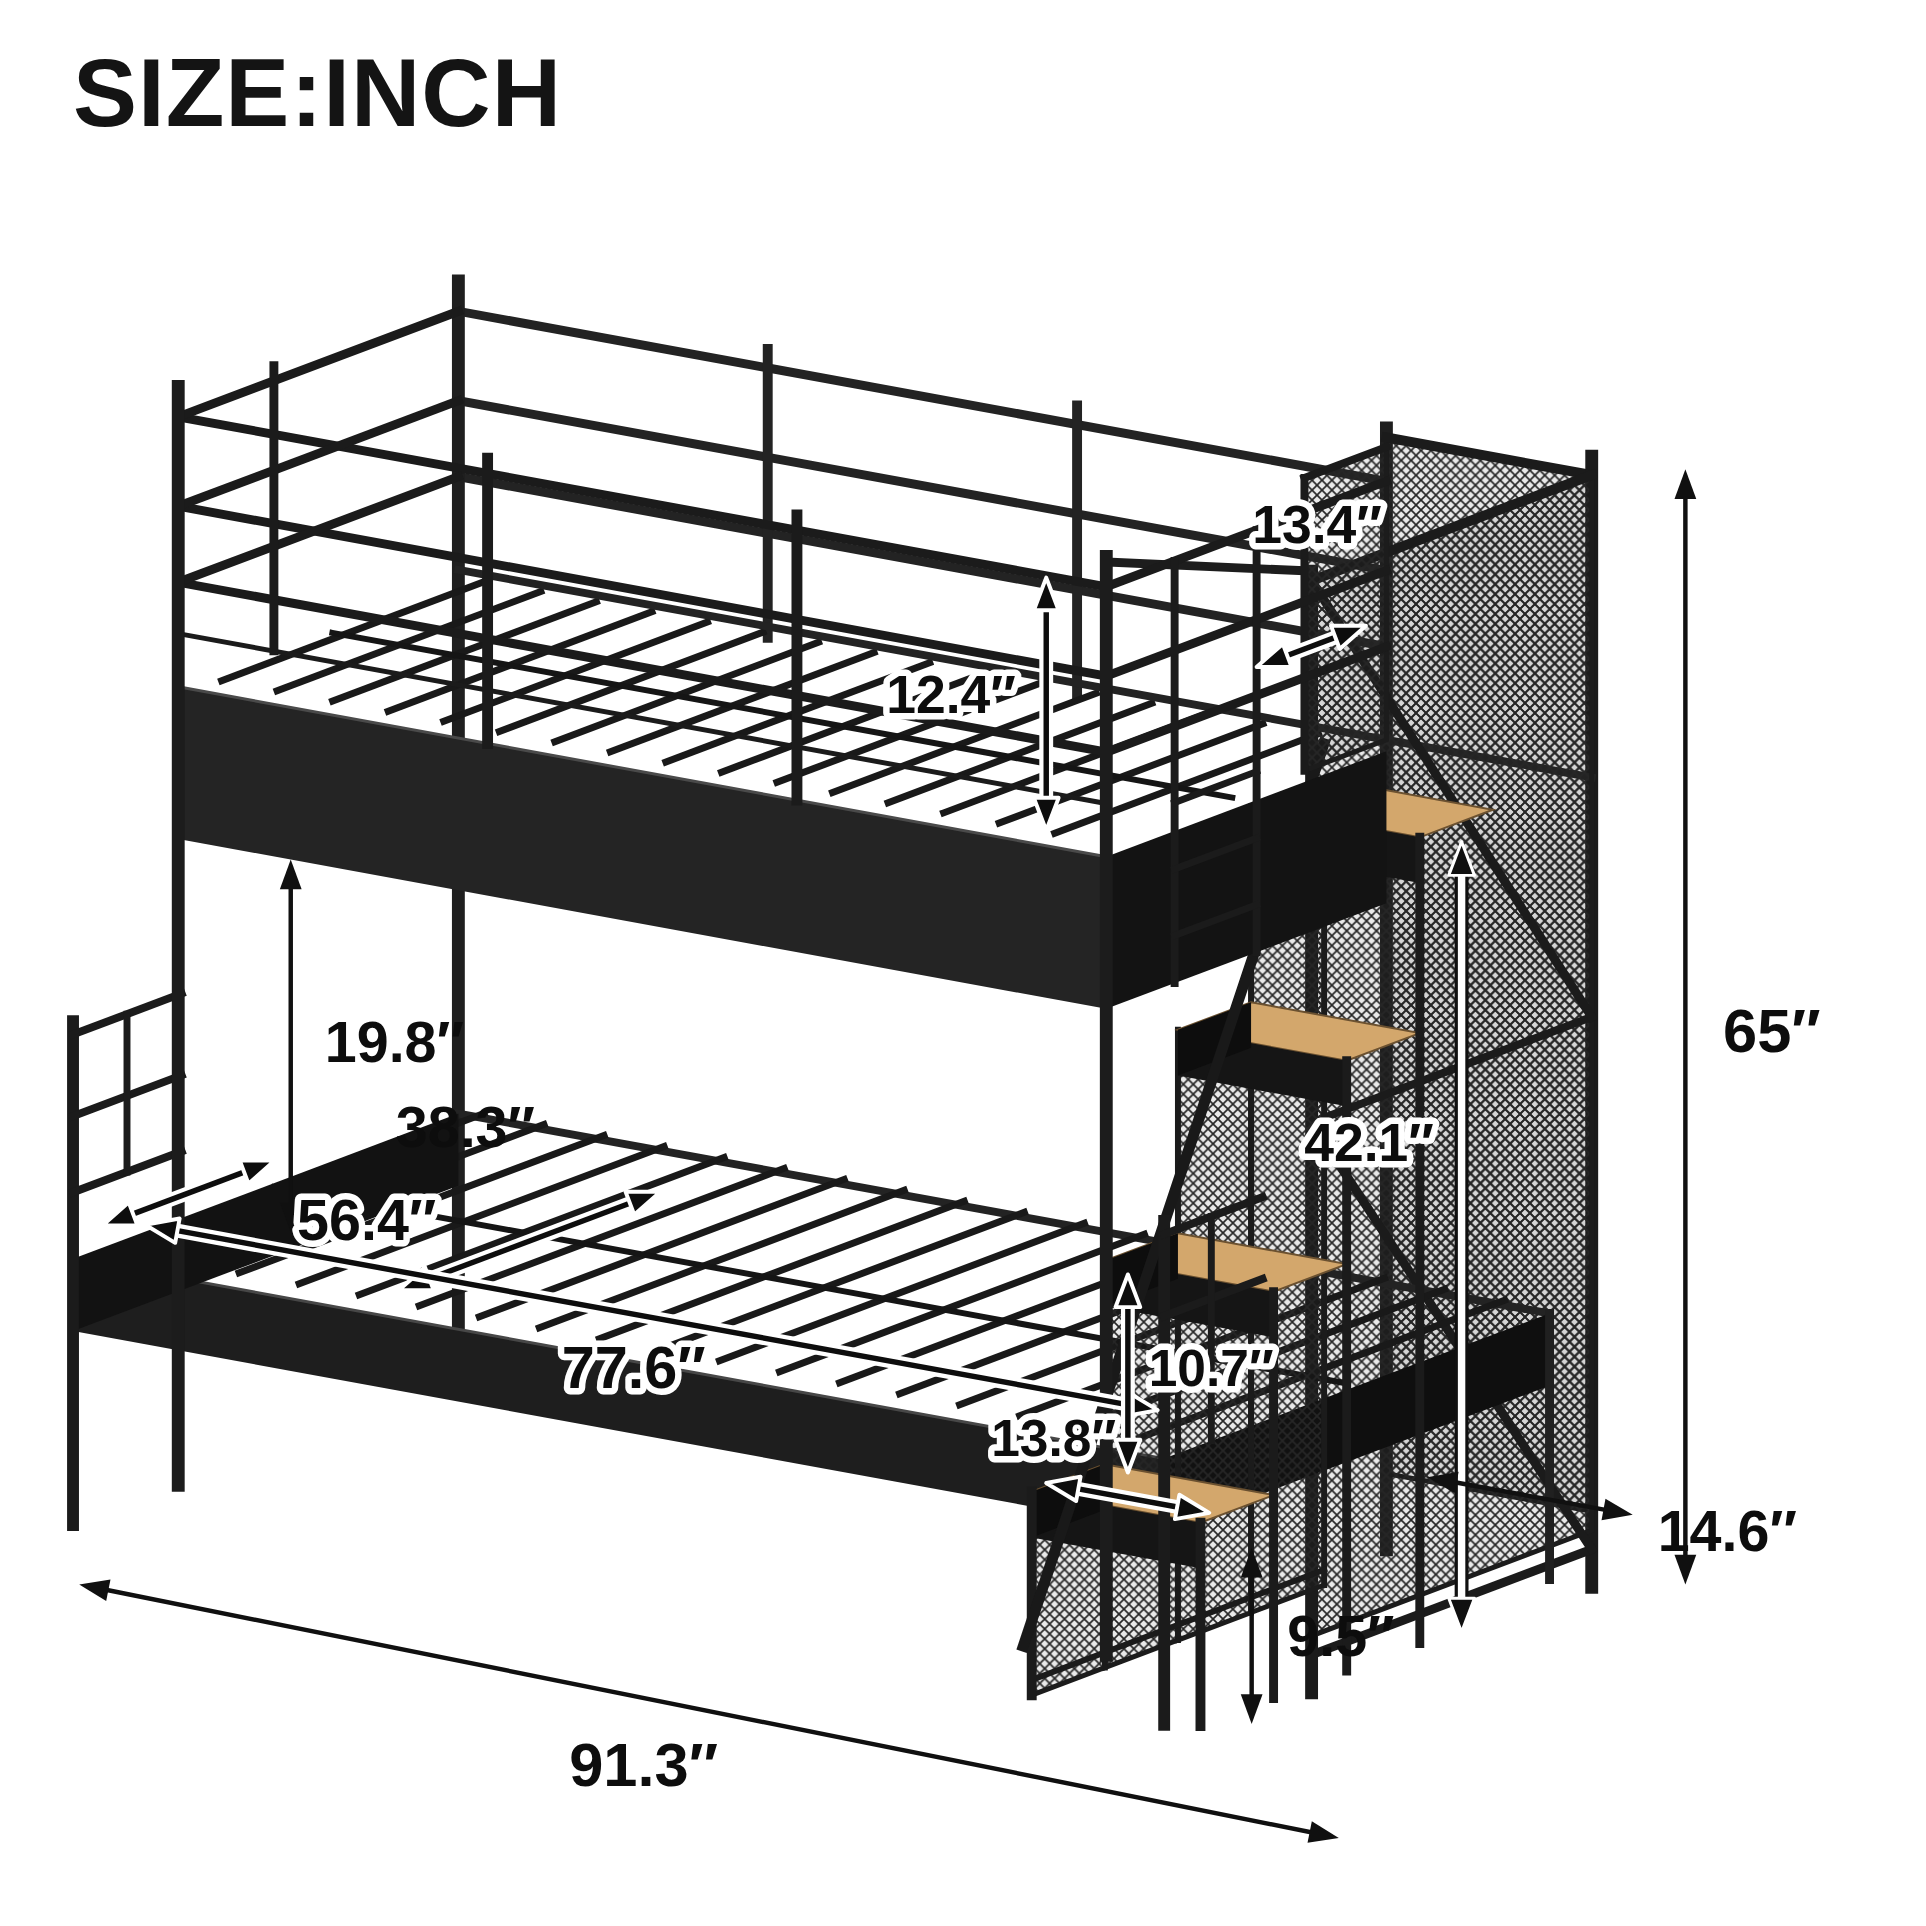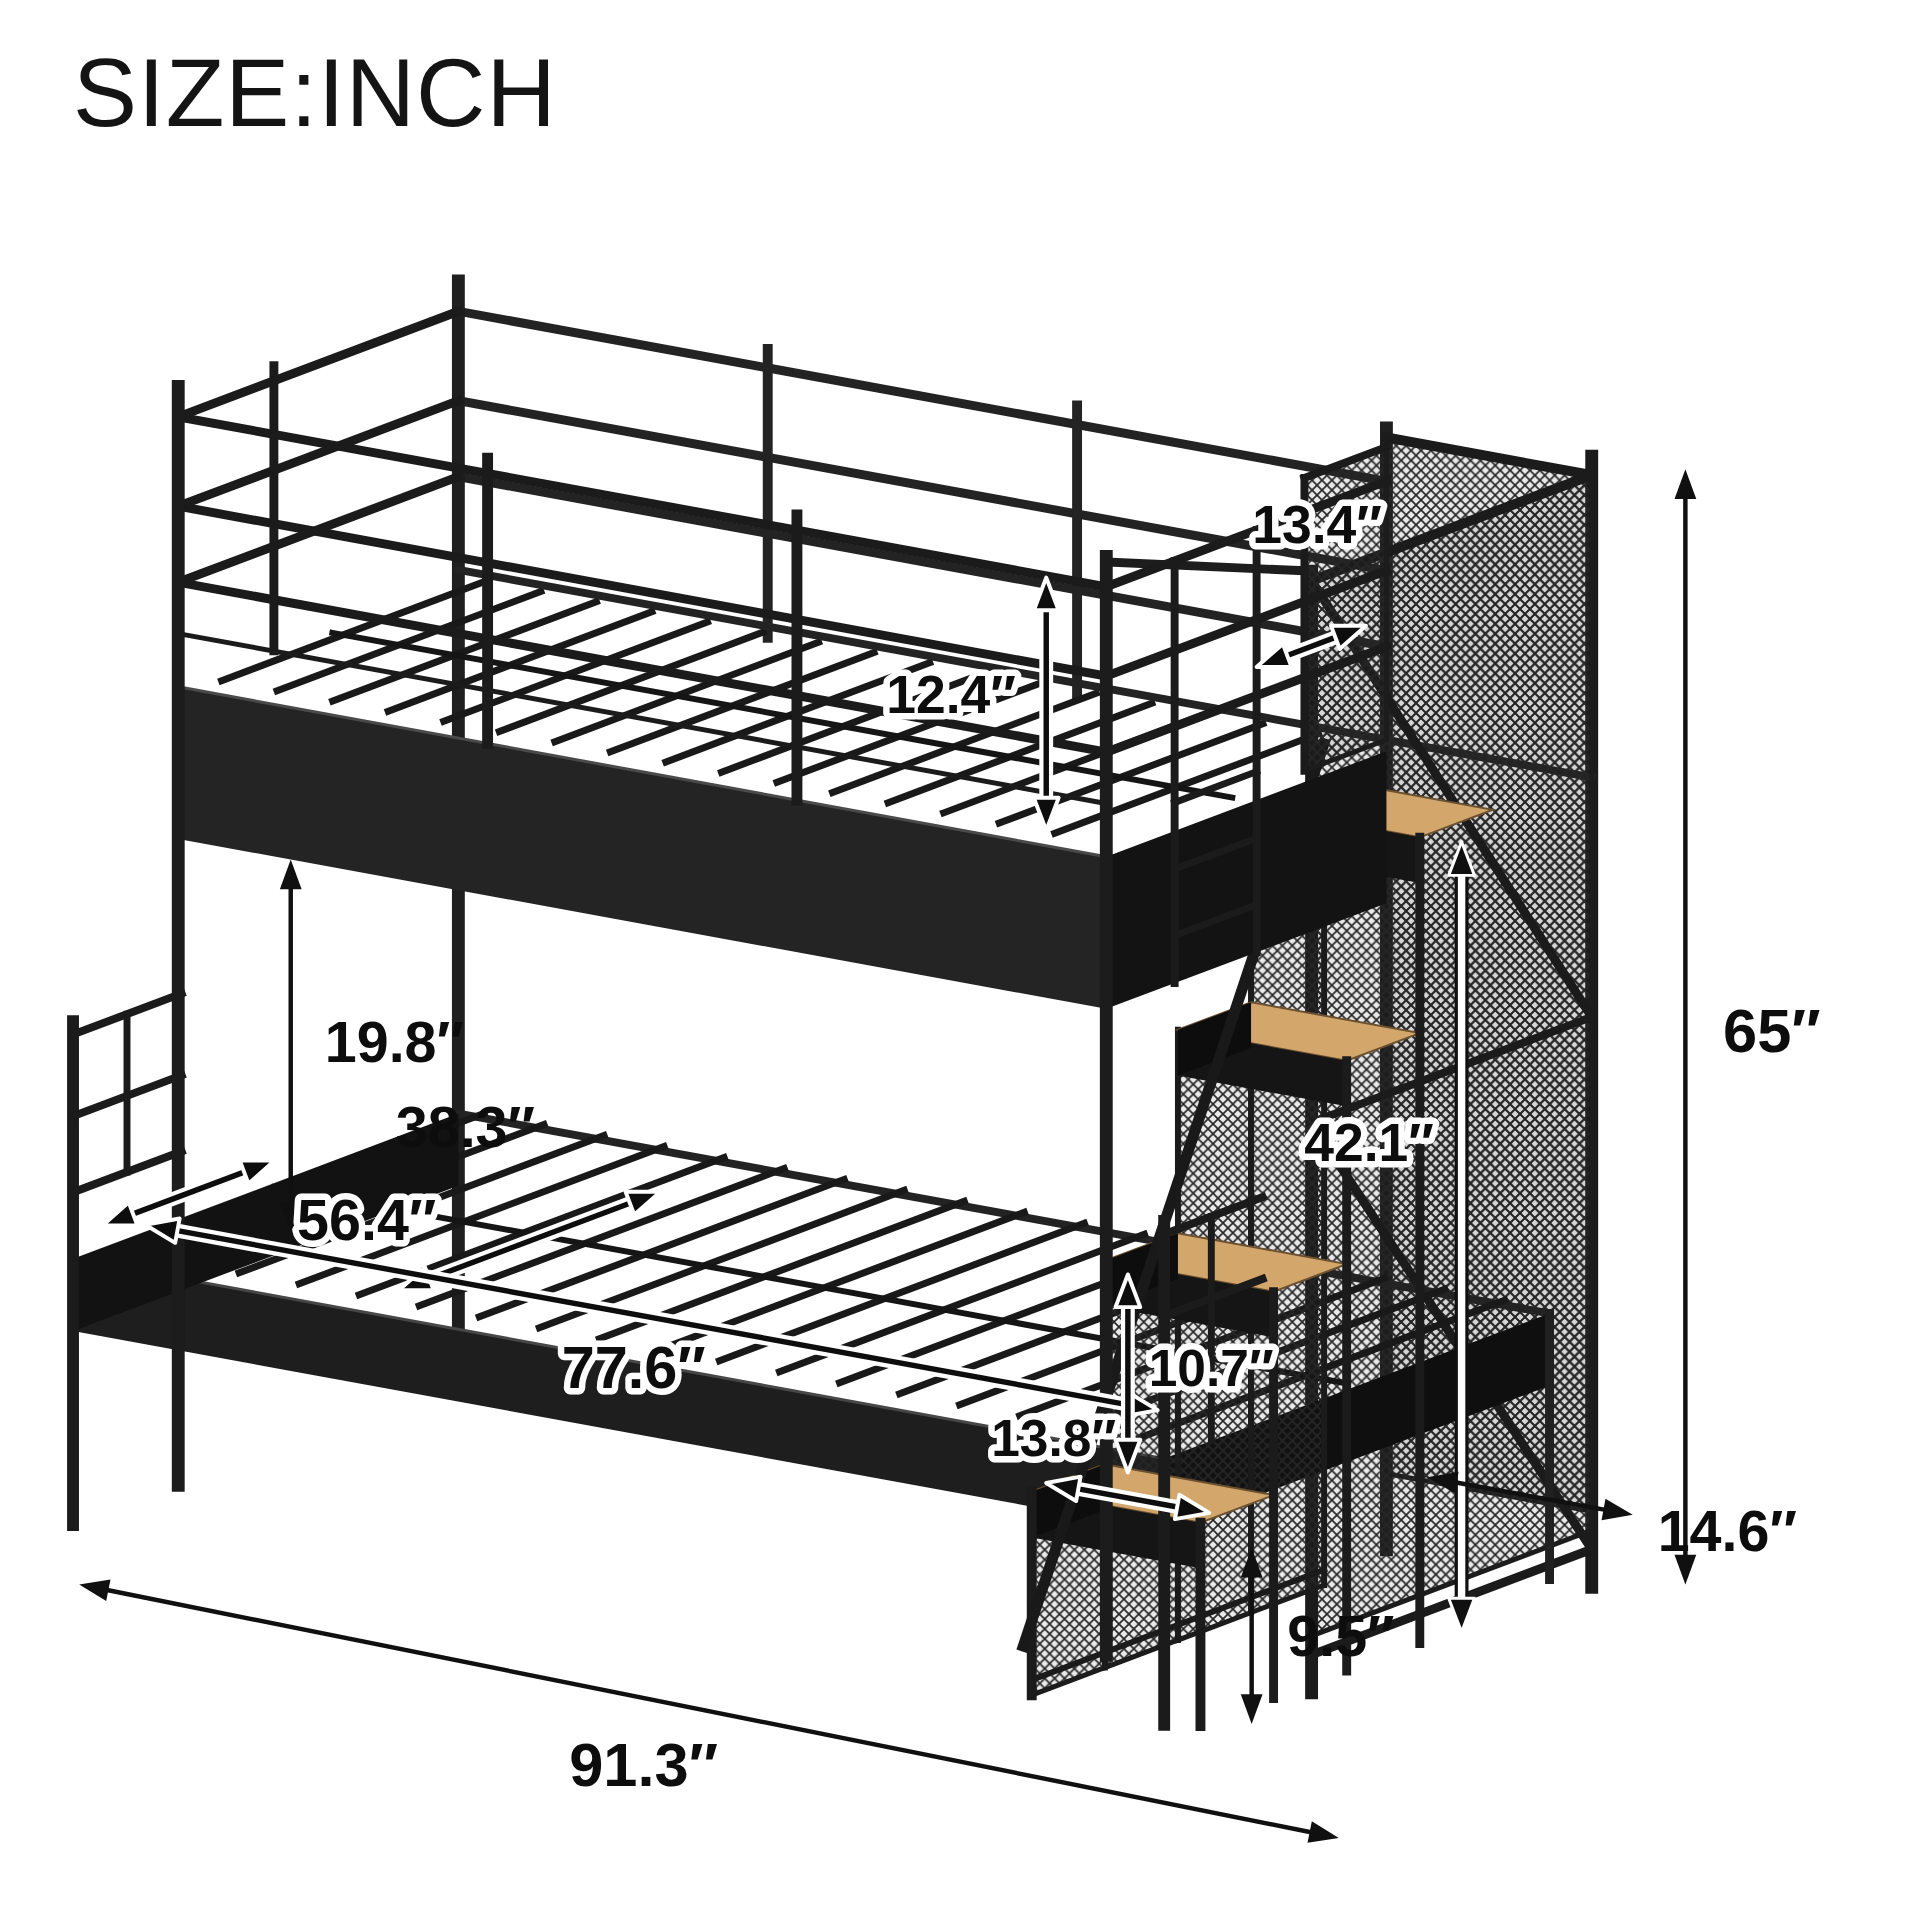--- a/index.html
+++ b/index.html
@@ -1,18 +1,18 @@
 <!DOCTYPE html>
 <html><head>
 <meta charset="utf-8">
 <style>
   html,body{margin:0;padding:0;background:#ffffff;}
   .stage{position:relative;width:1927px;height:1927px;background:#ffffff;overflow:hidden;
          font-family:"Liberation Sans",sans-serif;}
-  .page-title{position:absolute;left:73px;top:38px;font-size:96px;font-weight:400;
+  .page-title{position:absolute;left:73px;top:38px;font-size:96px;font-weight:700;
               color:#141414;letter-spacing:1px;white-space:nowrap;}
   svg{position:absolute;left:0;top:0;}
   text{font-family:"Liberation Sans",sans-serif;font-weight:700;fill:#0d0d0d;}
   .dim-outlined{stroke:#ffffff;stroke-width:13px;paint-order:stroke fill;stroke-linejoin:round;}
 </style>
 </head>
 <body>
 
 <div class="stage">
   <div class="page-title">SIZE:INCH</div>

